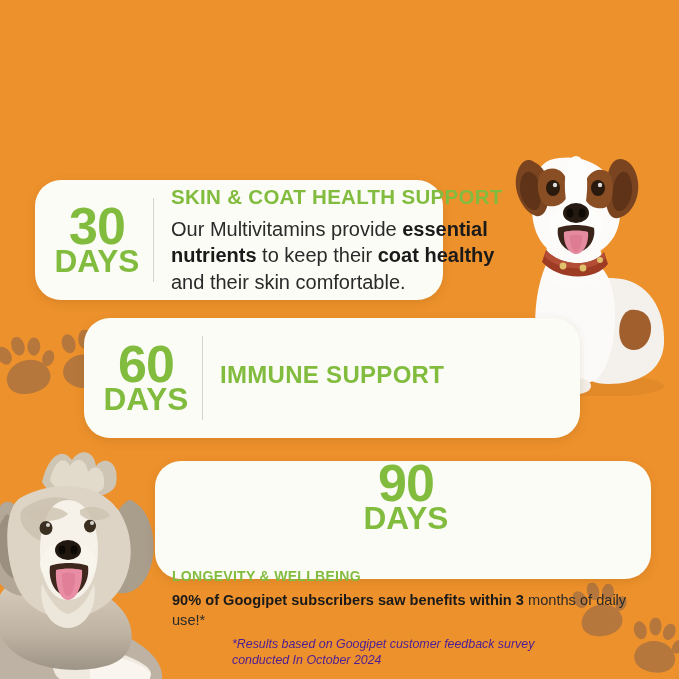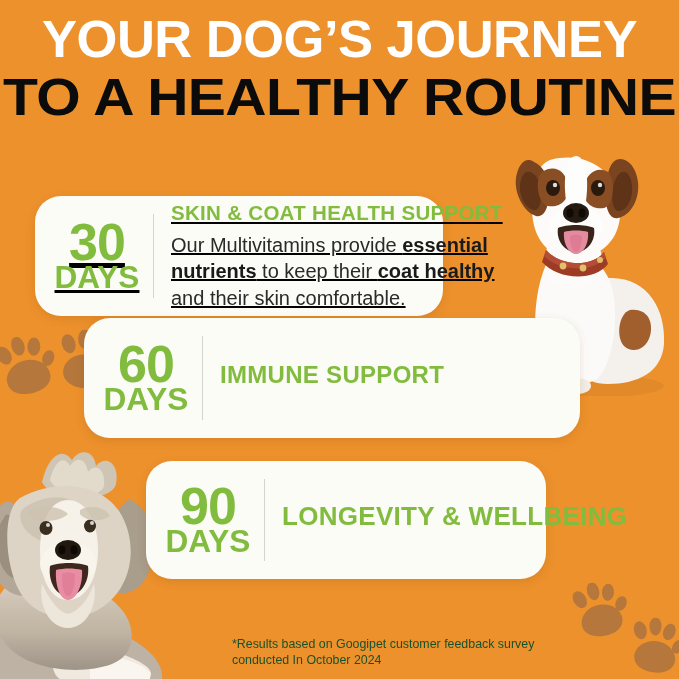--- a/index.html
+++ b/index.html
@@ -67,23 +67,23 @@
   .card {
     position: absolute;
     background: #FCFCF6;
     border-radius: 26px;
     box-shadow: 0 3px 10px rgba(120, 70, 10, 0.16);
     display: flex;
     align-items: center;
     z-index: 5;
     box-sizing: border-box;
   }
-  #card-1 { left: 35px;  top: 196px; width: 408px; height: 120px; text-decoration: underline; }
+  #card-1 { left: 35px;  top: 180px; width: 408px; height: 120px; }
   #card-2 { left: 84px;  top: 318px; width: 496px; height: 120px; }
-  #card-3 { left: 146px; top: 461px; width: 400px; height: 118px; }
+  #card-3 { left: 155px; top: 461px; width: 496px; height: 118px; flex-direction: column; }
 
   .card-days {
     flex: 0 0 auto;
     width: 118px;
     text-align: center;
     color: #82BC3F;
     font-weight: bold;
     line-height: 0.86;
     padding-left: 6px;
     box-sizing: border-box;
@@ -116,41 +116,42 @@
   }
   .card-title {
     color: #82BC3F;
     font-weight: bold;
     font-size: 20.5px;
     letter-spacing: 0.3px;
     margin: 0 0 7px 0;
     white-space: nowrap;
   }
   #card-2 .card-title { font-size: 24px; }
-  #card-3 .card-title { font-size: 26px; }
+  #card-3 .card-title { font-size: 14px; }
 
   .card-text {
     color: #2A2A2A;
     font-size: 20px;
     line-height: 1.31;
     margin: 0;
   }
   .card-text b { font-weight: bold; color: #1A1A1A; }
   #card-3 .card-text { font-size: 14.6px; line-height: 1.34; }
 
   
   #footnote {
     position: absolute;
     left: 232px;
     top: 636px;
     width: 360px;
-    color: #14532d;
+    color: #4c1d95;
     font-size: 12.4px;
     line-height: 1.32;
     z-index: 6;
+    font-style: italic;
   }
 </style>
 </head>
 <body>
 
 <div id="poster">
 
   <div class="paw" style="left:-8px; top:336px; width:66px; height:62px; transform:rotate(-12deg);">
     <svg viewBox="0 0 100 96" width="66" height="62">
       <ellipse cx="22" cy="24" rx="10.5" ry="15" fill="#B5773C" transform="rotate(-22 22 24)"></ellipse>
@@ -304,24 +305,20 @@
 
         <path d="M56 122 C64 118 86 118 94 122 C96 138 86 152 74 152 C62 152 54 138 56 122 Z" fill="#3E271C"></path>
         <path d="M62 126 C70 124 80 124 88 126 C89 142 82 156 74 156 C66 156 61 142 62 126 Z" fill="#E88DA4"></path>
         <path d="M68 130 C72 128 77 128 81 130 C81 144 78 152 74 152 C70 152 68 144 68 130 Z" fill="#DA7590" opacity="0.55"></path>
 
         <path d="M48 140 C56 156 64 168 74 170 C84 168 94 156 100 140 C104 162 92 184 74 184 C56 184 44 162 48 140 Z" fill="#EDE7DB"></path>
       </g>
     </svg>
   </div>
 
-  <div id="headline">
-    <span class="headline-line" id="headline-line-1">YOUR DOG’S JOURNEY</span>
-    <span class="headline-line" id="headline-line-2">TO A HEALTHY ROUTINE</span>
-  </div>
 
   <div class="card" id="card-1">
     <div class="card-days">
       <span class="days-number">30</span>
       <span class="days-word">DAYS</span>
     </div>
     <div class="card-divider"></div>
     <div class="card-body">
       <div class="card-title">SKIN &amp; COAT HEALTH SUPPORT</div>
       <div class="card-text">Our Multivitamins provide <b>essential nutrients</b> to keep their <b>coat healthy</b> and their skin comfortable.</div>
@@ -340,20 +337,21 @@
   </div>
 
   <div class="card" id="card-3">
     <div class="card-days">
       <span class="days-number">90</span>
       <span class="days-word">DAYS</span>
     </div>
     <div class="card-divider"></div>
     <div class="card-body">
       <div class="card-title">LONGEVITY &amp; WELLBEING</div>
+      <div class="card-text"><b>90% of Googipet subscribers saw benefits within 3</b> months of daily use!*</div>
     </div>
   </div>
 
   <div id="footnote">
     <div>*Results based on Googipet customer feedback survey</div>
     <div>conducted In October 2024</div>
   </div>
 
 </div>
 

